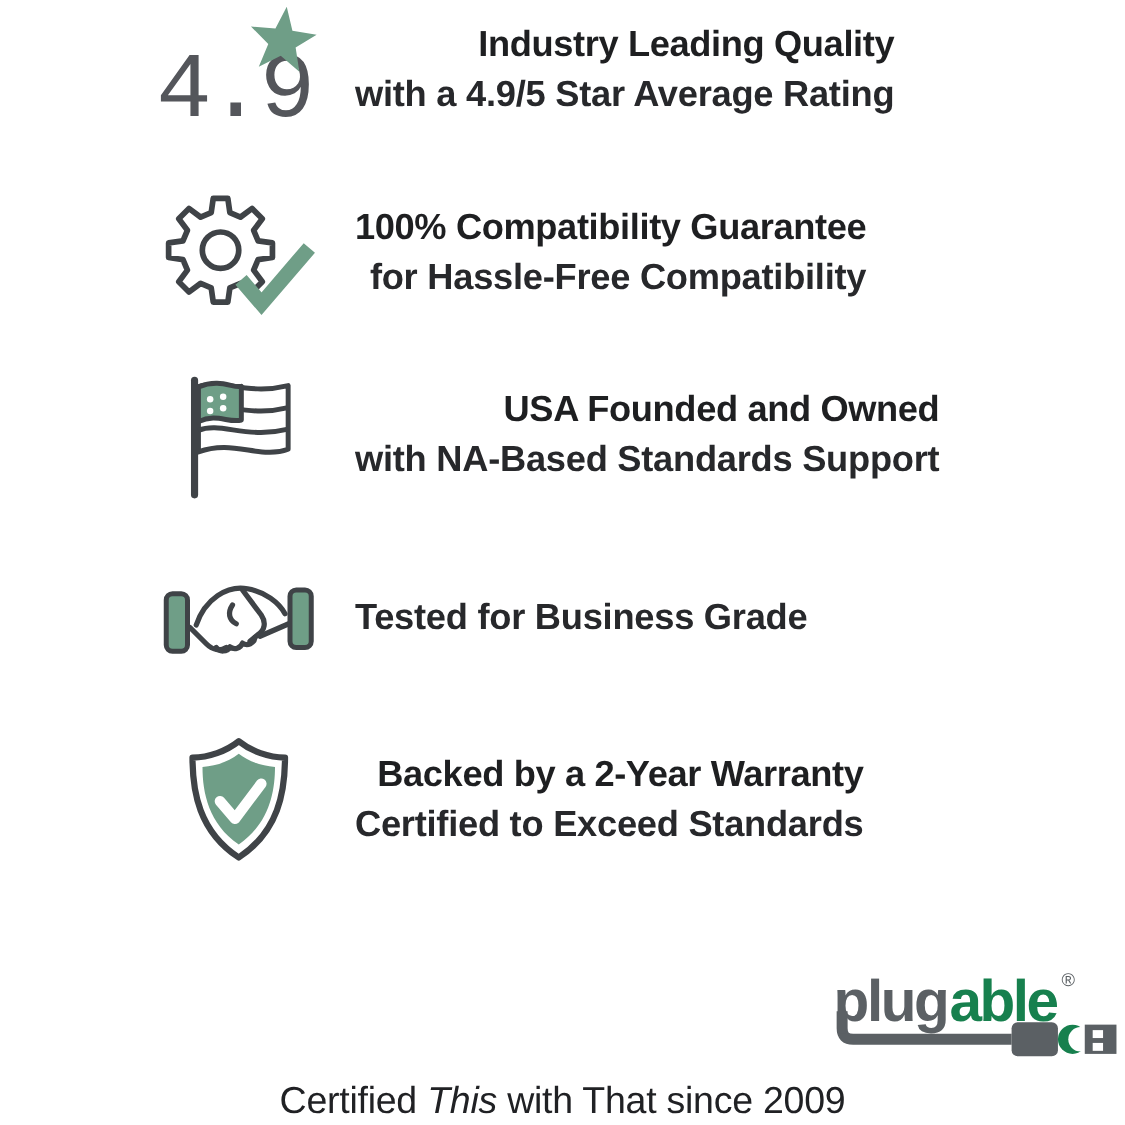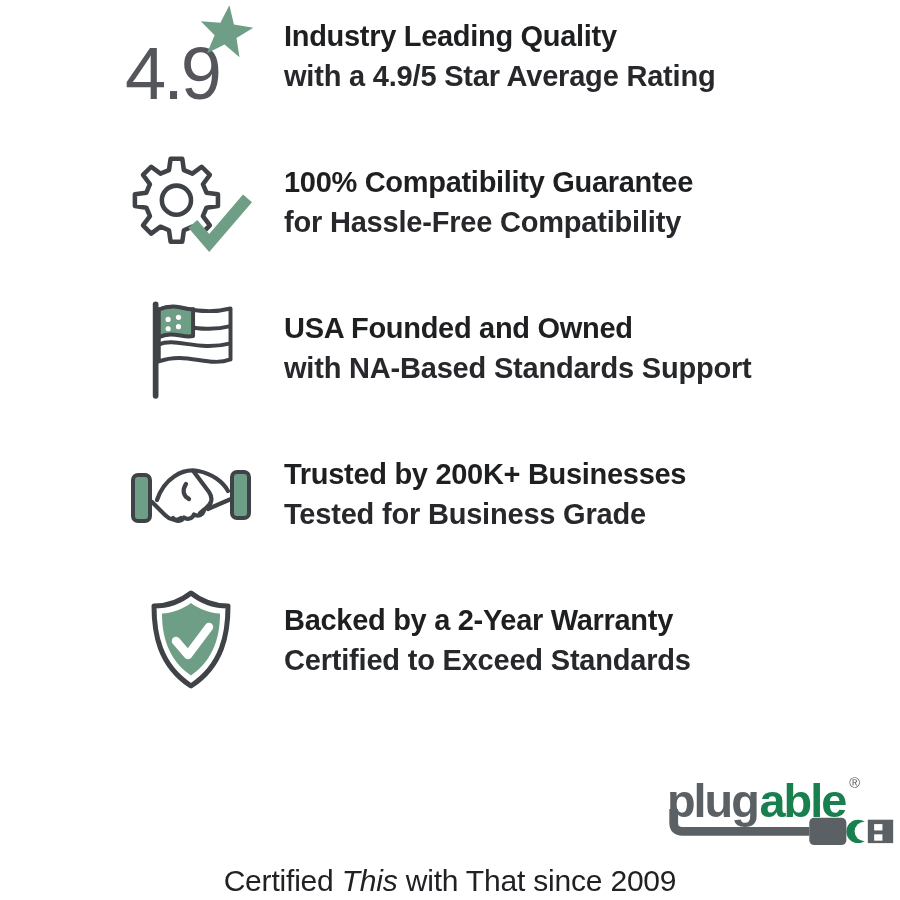--- a/index.html
+++ b/index.html
@@ -13,31 +13,31 @@
   .features{padding-top:4px;}
   .feature-row{
     display:flex;align-items:center;
     height:104px;margin:0 0 42px 112px;
   }
   .icon-cell{
     width:158px;min-width:158px;height:104px;
     display:flex;align-items:center;justify-content:center;
     position:relative;
   }
-  .text-cell{margin-left:14px;}
+  .text-cell{margin-left:14px;text-align:right;}
   .feature-title{
     font-size:29px;line-height:40px;font-weight:bold;
     color:#1e1f21;letter-spacing:-0.3px;
   }
   .feature-subtitle{
     font-size:29px;line-height:40px;font-weight:bold;
     color:#27282b;letter-spacing:-0.2px;
   }
   
-  .rating-badge{position:relative;width:132px;height:104px;}
+  .rating-badge{position:relative;width:132px;height:104px;font-family:Liberation Mono, monospace;}
   .rating-number{
     position:absolute;left:0;bottom:-8px;
     font-size:74px;color:#54565b;letter-spacing:-3px;
   }
   .rating-star{position:absolute;top:0;right:2px;width:58px;height:58px;}
   
   .brand-block{margin-top:70px;display:flex;justify-content:flex-end;}
   .tagline{
     margin-top:10px;text-align:center;
     font-size:30px;color:#202124;letter-spacing:-0.2px;
@@ -113,21 +113,20 @@
             <path d="M78 66 a6.5 6.5 0 0 1 -10 4.5 a6.5 6.5 0 0 1 -10 3 a6.5 6.5 0 0 1 -11 0.5"></path>
             <path d="M26 58 L39 71 C 44 76, 50 77, 55 74"></path>
             <path d="M82 65 L105 55"></path>
             <path d="M60 40 C 56 46, 57 52, 63 55"></path>
           </g>
           <rect x="7" y="31" width="17" height="46" rx="5" fill="#6F9E87" stroke="#3F4347" stroke-width="4"></rect>
           <rect x="106" y="28" width="17" height="46" rx="5" fill="#6F9E87" stroke="#3F4347" stroke-width="4"></rect>
         </svg>
       </div>
       <div class="text-cell">
-        <div class="feature-title">Trusted by 200K+ Businesses</div>
         <div class="feature-subtitle">Tested for Business Grade</div>
       </div>
     </div>
 
     <div class="feature-row">
       <div class="icon-cell">
         <svg width="100" height="104" viewBox="0 0 100 102">
           <path d="M50 4 C 60 12, 74 17, 87 17 C 87 44, 82 76, 50 97 C 18 76, 13 44, 13 17 C 26 17, 40 12, 50 4 Z" fill="#ffffff" stroke="#3F4347" stroke-width="5" stroke-linejoin="round"></path>
           <path d="M50 14 C 58 20, 68 24, 79 24.5 C 79 45, 74 70, 50 86.5 C 26 70, 21 45, 21 24.5 C 32 24, 42 20, 50 14 Z" fill="#6F9E87"></path>
           <path d="M35 52 L47 66 L68 38" fill="none" stroke="#ffffff" stroke-width="8.5" stroke-linecap="round" stroke-linejoin="round"></path>

